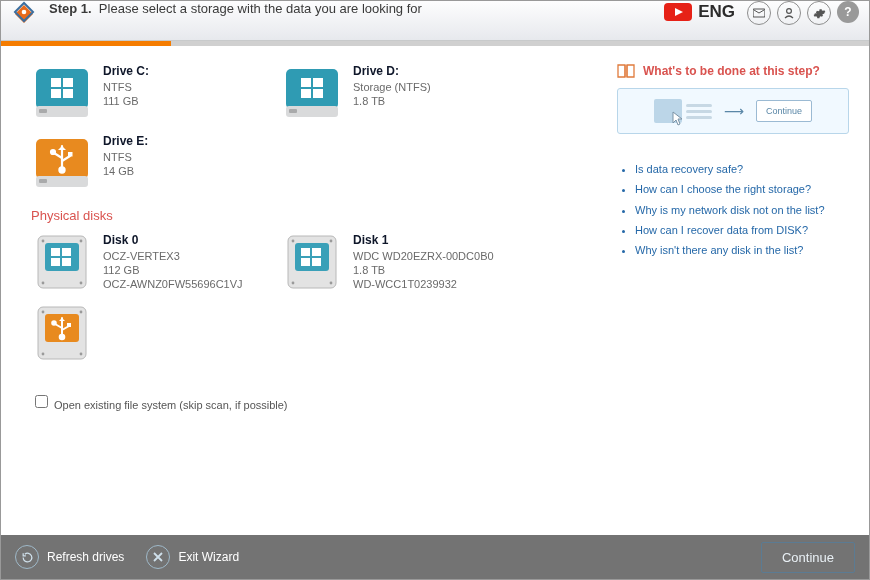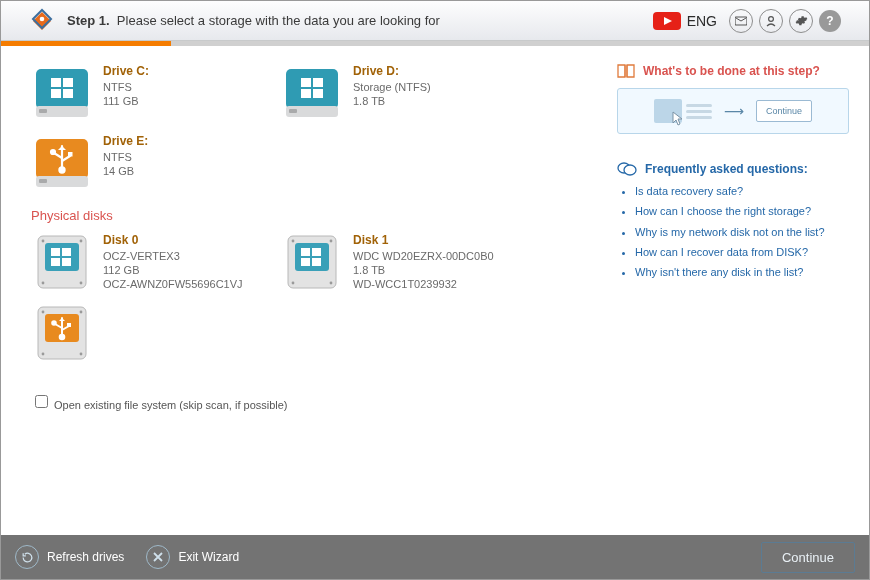--- a/index.html
+++ b/index.html
@@ -1,39 +1,39 @@
 <!DOCTYPE html>
 <html><head>
 <meta charset="utf-8">
 <style>
 html,body{margin:0;padding:0;font-family:Verdana,Arial,sans-serif;font-size:12px;color:#333;background:#fff}
 .frame{width:870px;height:580px;border:1px solid #999;box-sizing:border-box;display:flex;flex-direction:column;position:relative}
 
-.header{height:40px;background:linear-gradient(#fdfdfe,#e7e9ed);border-bottom:1px solid #c8cacb;display:flex;align-items:center;padding:0 28px;box-sizing:border-box}
+.header{height:40px;background:linear-gradient(#fdfdfe,#e7e9ed);border-bottom:1px solid #c8cacb;display:flex;padding:0 10px;box-sizing:border-box}
 .logo{width:26px;height:26px;margin-right:12px;display:flex;align-items:center;justify-content:center}
 .step-title{font-size:13px;color:#3a3a3a}
 .step-title b{font-weight:600}
 .header-spacer{flex:1}
 .hbtn{height:22px;display:inline-flex;align-items:center;justify-content:center;margin-left:6px;cursor:pointer}
 .roundbtn{width:22px;height:22px;border:1px solid #8d8d8d;border-radius:50%;display:inline-flex;align-items:center;justify-content:center;color:#555}
 .help-round{background:#999;color:#fff;font-weight:bold;border:none}
-.lang{font-weight:400;font-size:14px;color:#2b2b2b;margin:0 6px 0 6px}
+.lang{font-weight:700;font-size:17px;color:#2b2b2b;margin:0 6px 0 6px}
 
 .progress{height:5px;background:#d0d0d0;display:flex}
 .progress .done{background:#f57c00;width:170px}
 
 .body{flex:1;display:flex;overflow:hidden}
 .main{flex:1;padding:18px 18px 10px 30px;overflow:auto}
 .side{width:232px;border-left:0;padding:18px 20px 10px 4px;font-size:11px;color:#666}
 
 .section-title{color:#d9534f;font-size:13px;margin:4px 0 10px 0}
 .items{display:flex;flex-wrap:wrap}
 .item{width:250px;display:flex;margin-bottom:12px;cursor:pointer}
 .icon-box{width:62px;height:58px;display:flex;align-items:center;justify-content:center;margin-right:10px}
-.info .name{font-weight:600;color:#a16207;margin-bottom:3px}
+.info .name{font-weight:600;color:#0f172a;margin-bottom:3px}
 .info .line{color:#6a6a6a;margin-bottom:2px;font-size:11px}
 
 svg{display:block}
 
 .checkrow{display:flex;align-items:flex-end;margin-top:18px;color:#555;font-size:11px}
 .checkrow input{margin-right:6px}
 
 .side-head{display:flex;align-items:center;color:#d9534f;font-weight:600;margin:0 0 10px 0;font-size:12px}
 .side-head svg{margin-right:8px}
 .side p{margin:0 0 10px 0;line-height:1.5}
@@ -270,27 +270,20 @@
               <span></span>
             </div>
           <svg width="14" height="16" style="position:absolute;left:18px;top:12px">
               <path d="M1 1 L1 12 L4 9 L6 14 L8 13 L6 8 L10 8 Z" fill="#fff" stroke="#7a93a6" stroke-width="1"></path>
             </svg>
         </div>
         <span class="arrow">⟶</span>
         <span class="cont">Continue</span>
       </div>
 
-      <div class="faq-head">
-        <svg width="20" height="14">
-            <ellipse cx="7" cy="6" rx="6" ry="5" fill="none" stroke="#2568a8" stroke-width="1.3"></ellipse>
-            <ellipse cx="13" cy="8" rx="6" ry="5" fill="#fff" stroke="#2568a8" stroke-width="1.3"></ellipse>
-          </svg>
-        <span>Frequently asked questions:</span>
-      </div>
       <ul id="faq-list">
           <li>Is data recovery safe?</li>
           <li>How can I choose the right storage?</li>
           <li>Why is my network disk not on the list?</li>
           <li>How can I recover data from DISK?</li>
           <li>Why isn't there any disk in the list?</li>
         </ul>
     </div>
   </div>
 

